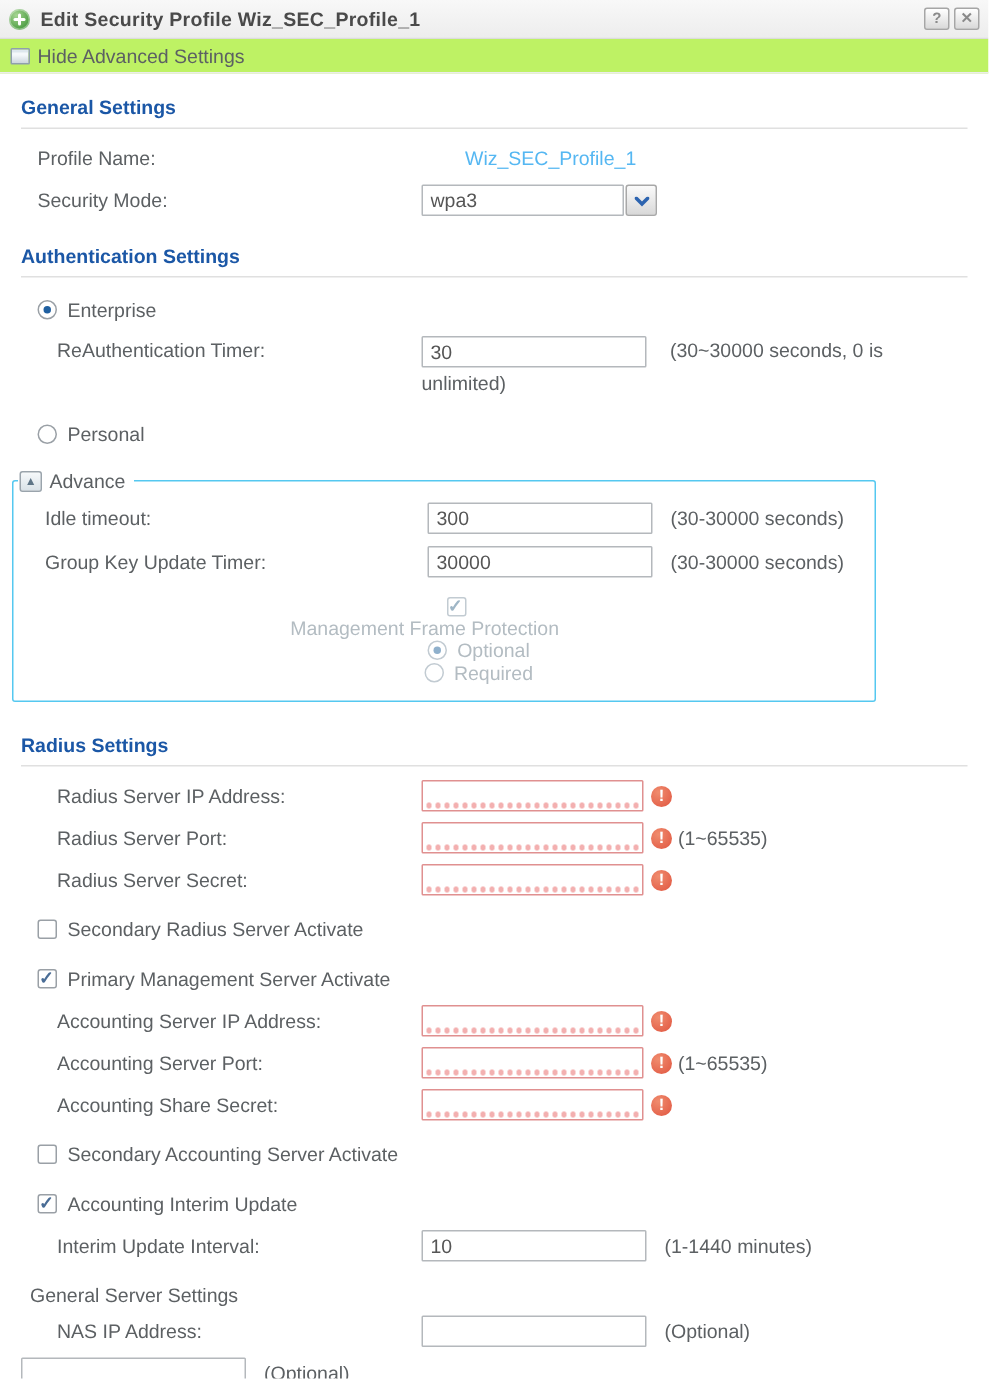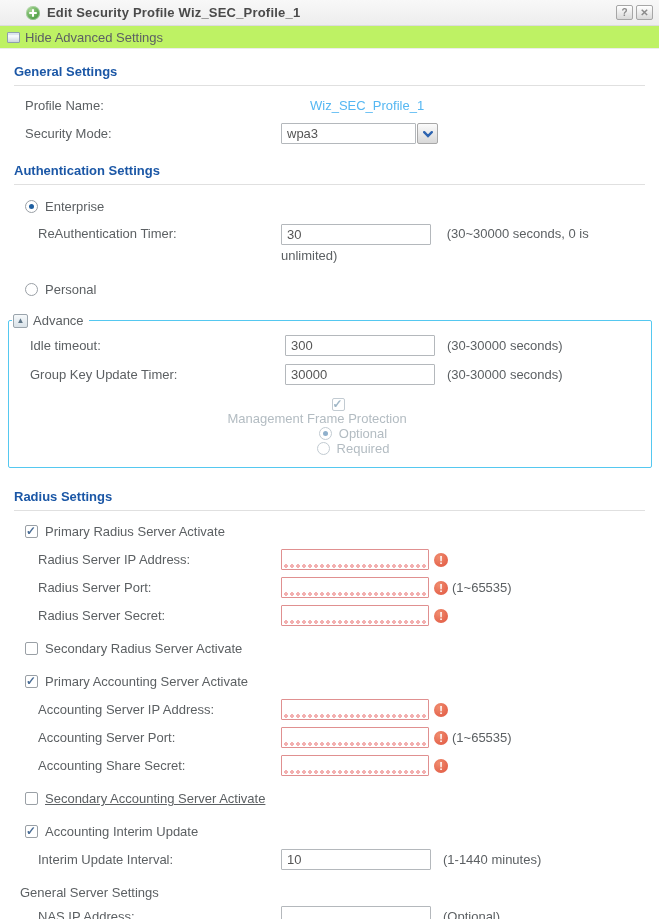--- a/index.html
+++ b/index.html
@@ -4,21 +4,21 @@
 <style>
   * { box-sizing: border-box; }
   html,body { margin:0; padding:0; }
   body {
     width:659px; height:919px; overflow:hidden; position:relative;
     font-family:"Liberation Sans", sans-serif; font-size:13px; color:#5c6063;
     background:#fff;
   }
   
   .titlebar {
-    height:26px; display:flex; align-items:center; padding:0 6px 0 26px;
+    height:26px; display:flex; align-items:center; padding:0 6px 0 6px;
     background:linear-gradient(#f8f8f8,#ededed); border-bottom:1px solid #dcdcdc;
   }
   .plus-icon {
     width:14px; height:14px; border-radius:50%; flex:none; position:relative;
     background:radial-gradient(circle at 35% 30%, #a6d593, #4f9f45 70%);
     box-shadow: inset 0 0 0 1px rgba(255,255,255,.35);
   }
   .plus-icon::before {
     content:""; position:absolute; left:6px; top:3px; width:2px; height:8px; background:#fff; border-radius:1px;
   }
@@ -73,21 +73,21 @@
   .rb.disabled { border-color:#c2cbd2; }
   .rb.sel.disabled::before { background:#8fb0cc; }
   .cb { width:13px; height:13px; border:1px solid #9aa0a6; border-radius:2px; background:#fff; position:relative; flex:none; }
   .cb.checked::before { content:"✓"; position:absolute; left:0; top:-2px; font-size:12px; font-weight:bold; color:#4a6d96; }
   .cb.disabled { border-color:#c2cbd2; }
   .cb.disabled::before { color:#9fb6c6; }
   .choice-lbl { margin-left:7px; }
   .disabled-text { color:#b3bcc2; }
   
   fieldset.advance {
-    border:1px solid #55c8f0; border-radius:2px; margin:12px 0 4px -6px; width:644px;
+    border:1px solid #55c8f0; border-radius:2px; margin:12px 0 4px -6px; width:576px;
     padding:0 0 9px 0;
   }
   fieldset.advance legend { display:flex; align-items:center; gap:5px; margin-left:3px; padding:0 5px 0 1px; }
   .collapse-btn {
     width:15px; height:14px; border:1px solid #9aa4ac; border-radius:2px;
     background:linear-gradient(#f6f9fb,#d9e2e8); color:#5e7587; font-size:8px; line-height:12px;
     text-align:center; padding:0; cursor:pointer;
   }
   .collapse-btn::before { content:"▲"; }
   .adv-row { display:flex; align-items:center; margin:6px 0; min-height:23px; }
@@ -199,24 +199,20 @@
         </span>
         <span class="mfp-choice">
           <span class="rb disabled"></span>
           <span class="choice-lbl disabled-text">Required</span>
         </span>
       </div>
     </fieldset>
 
     <div class="sec-heading" style="padding-top:17px;">Radius Settings</div>
 
-    <div class="row" style="padding-left:11px; margin-top:9px;">
-      <span class="cb checked"></span>
-      <span class="choice-lbl">Primary Radius Server Activate</span>
-    </div>
 
     <div class="row indent">
       <span class="lbl">Radius Server IP Address:</span>
       <span class="err-wrap">
         <input class="txt" style="">
         <span class="wave"></span>
       </span>
       <span class="err-icon"></span>
     </div>
 
@@ -239,21 +235,21 @@
       <span class="err-icon"></span>
     </div>
 
     <div class="row" style="padding-left:11px; margin-top:10px;">
       <span class="cb"></span>
       <span class="choice-lbl">Secondary Radius Server Activate</span>
     </div>
 
     <div class="row" style="padding-left:11px; margin-top:10px;">
       <span class="cb checked"></span>
-      <span class="choice-lbl">Primary Accounting Server Activate</span>
+      <span class="choice-lbl">Primary Management Server Activate</span>
     </div>
 
     <div class="row indent">
       <span class="lbl">Accounting Server IP Address:</span>
       <span class="err-wrap">
         <input class="txt" style="">
         <span class="wave"></span>
       </span>
       <span class="err-icon"></span>
     </div>
@@ -270,21 +266,21 @@
 
     <div class="row indent">
       <span class="lbl">Accounting Share Secret:</span>
       <span class="err-wrap">
         <input class="txt" style="">
         <span class="wave"></span>
       </span>
       <span class="err-icon"></span>
     </div>
 
-    <div class="row" style="padding-left:11px; margin-top:10px;text-decoration:underline;">
+    <div class="row" style="padding-left:11px; margin-top:10px;">
       <span class="cb"></span>
       <span class="choice-lbl">Secondary Accounting Server Activate</span>
     </div>
 
     <div class="row" style="padding-left:11px; margin-top:10px;">
       <span class="cb checked"></span>
       <span class="choice-lbl">Accounting Interim Update</span>
     </div>
 
     <div class="row indent">

